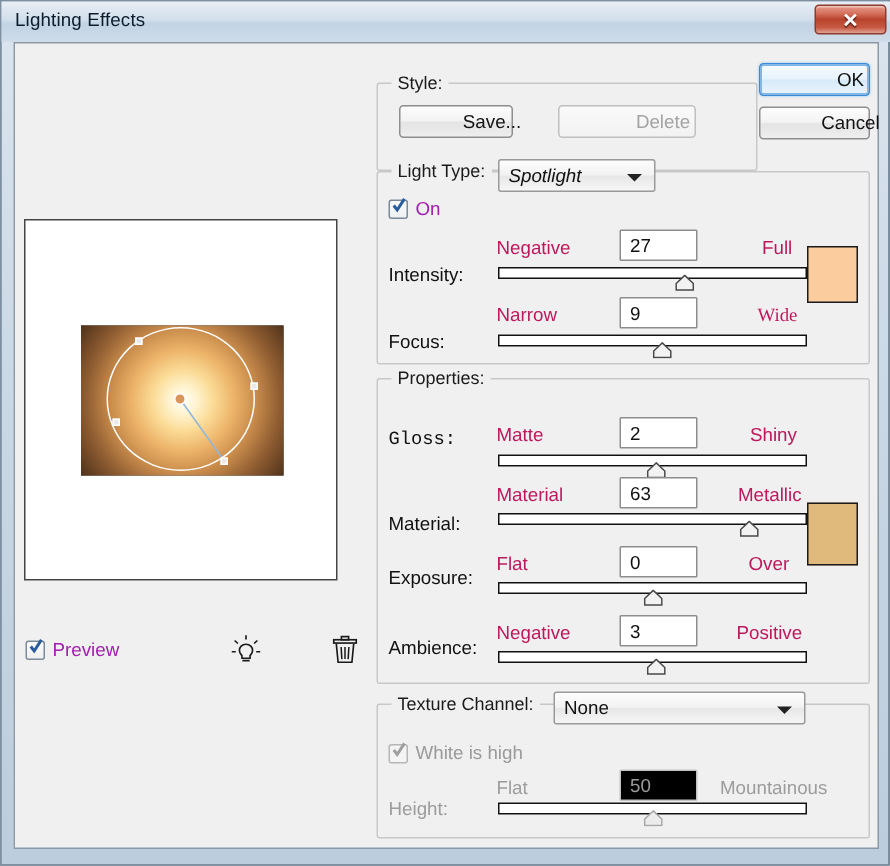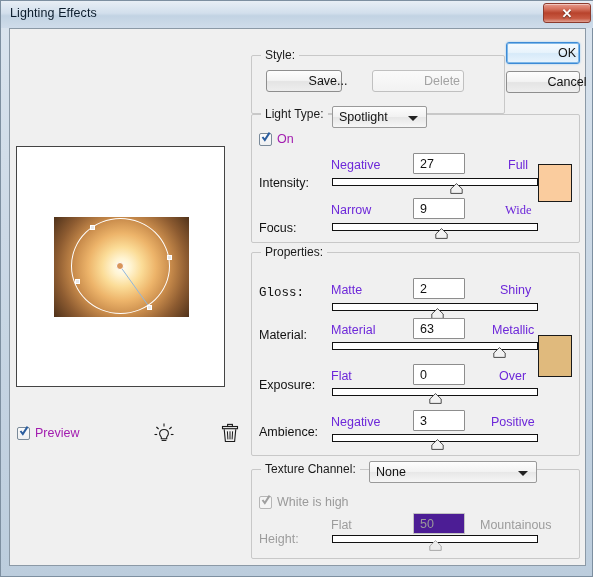--- a/index.html
+++ b/index.html
@@ -128,35 +128,35 @@
   .chk.disabled .lbl { color: #9a9a9a; }
 
   .row-label {
     position: absolute;
     font-size: 12.5px; color: #111; white-space: nowrap;
   }
   .row-label.dis { color: #9c9c9c; }
 
   .minmax {
     position: absolute;
-    font-size: 12.5px; color: #6d28d9; white-space: nowrap;
+    font-size: 12.5px; color: #be185d; white-space: nowrap;
   }
   .minmax.dis { color: #9c9c9c; }
 
   .numbox {
     position: absolute;
     width: 52px; height: 21px;
     background: #ffffff;
     border: 1px solid #8d8d8d;
     border-radius: 1px;
     font-size: 12.5px; color: #111;
     display: flex; align-items: center;
     padding-left: 6px;
   }
-  .numbox.dis { color: #9a9a9a; border-color: #c2c2c2; background: #4c1d95; }
+  .numbox.dis { color: #9a9a9a; border-color: #c2c2c2; background: #000000; }
 
   .slider { position: absolute; height: 14px; cursor: pointer; }
   .slider .track {
     position: absolute; left: 0; top: 0;
     width: 100%; height: 8px;
     background: #ffffff;
     border: 1px solid #111;
     box-shadow: inset 0 0 0 1px #ffffff;
   }
   .slider.dis .track { border-color: #111; }
@@ -284,21 +284,21 @@
     <div class="btn focused" style="left:496px; top:13px; width:74px; height:22px;">
       <span>OK</span>
     </div>
     <div class="btn" style="left:496px; top:42px; width:74px; height:22px;">
       <span>Cancel</span>
     </div>
 
     <div class="grp" style="left:241px; top:85px; width:329px; height:129px;">
       <div class="grp-label">Light Type:</div>
     </div>
-    <div class="combo" style="left:322px; top:77px; width:95px;">
+    <div class="combo" style="left:322px; top:77px; width:105px;font-style:italic;">
       <div class="cval">Spotlight</div>
       <div class="carrow"></div>
     </div>
 
     <div class="chk" style="left:249px; top:103px;">
       <div class="box"></div>
       <svg class="tick" viewBox="0 0 10 12">
         <path d="M1.5 6 L3.8 9 L8.6 1.6" stroke="#2a5d9e" stroke-width="2" fill="none"></path>
       </svg>
       <div class="lbl">On</div>
@@ -336,21 +336,21 @@
     <div class="minmax" style="left:321px; top:254px;">Matte</div>
     <div class="minmax" style="left:490px; top:254px;">Shiny</div>
     <div class="numbox" style="left:403px; top:249px;">2</div>
     <div class="slider" style="left:322px; top:274px; width:206px;">
       <div class="track"></div>
       <svg class="thumb" viewBox="0 0 13 11" style="left:51%;">
         <path d="M6.5 0.6 L12.2 6 L12.2 10.4 L0.8 10.4 L0.8 6 Z" fill="#f2f2f2" stroke="#4a4a4a" stroke-width="1"></path>
       </svg>
     </div>
 
-    <div class="row-label" style="left:249px; top:299px;">Material:</div>
+    <div class="row-label" style="left:249px; top:313px;">Material:</div>
     <div class="minmax" style="left:321px; top:294px;">Material</div>
     <div class="minmax" style="left:482px; top:294px;">Metallic</div>
     <div class="numbox" style="left:403px; top:289px;">63</div>
     <div class="slider" style="left:322px; top:313px; width:206px;">
       <div class="track"></div>
       <svg class="thumb" viewBox="0 0 13 11" style="left:81%;">
         <path d="M6.5 0.6 L12.2 6 L12.2 10.4 L0.8 10.4 L0.8 6 Z" fill="#f2f2f2" stroke="#4a4a4a" stroke-width="1"></path>
       </svg>
     </div>
 

